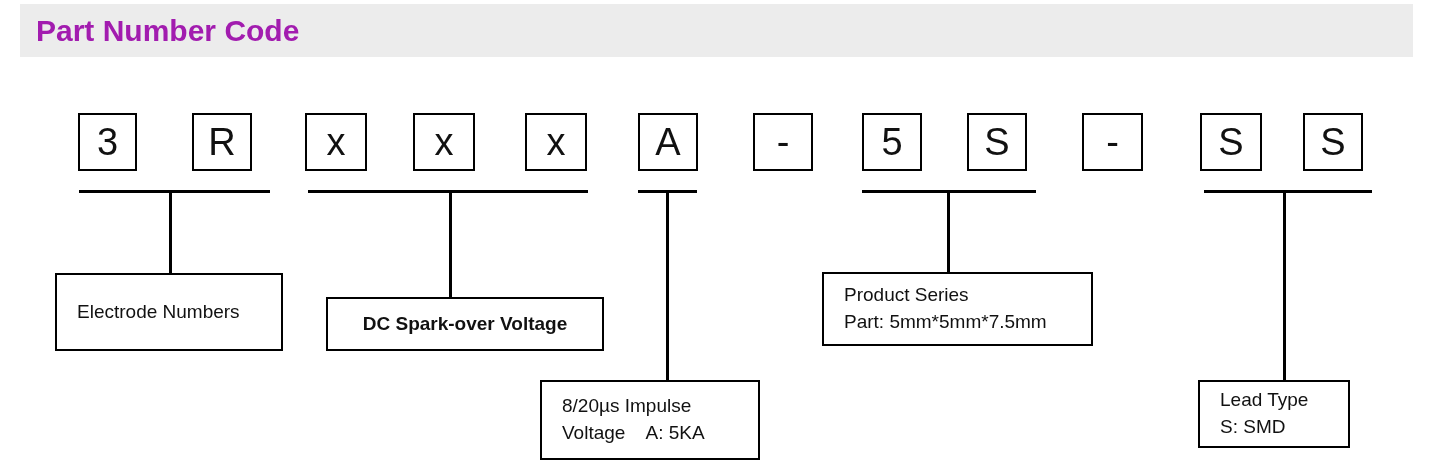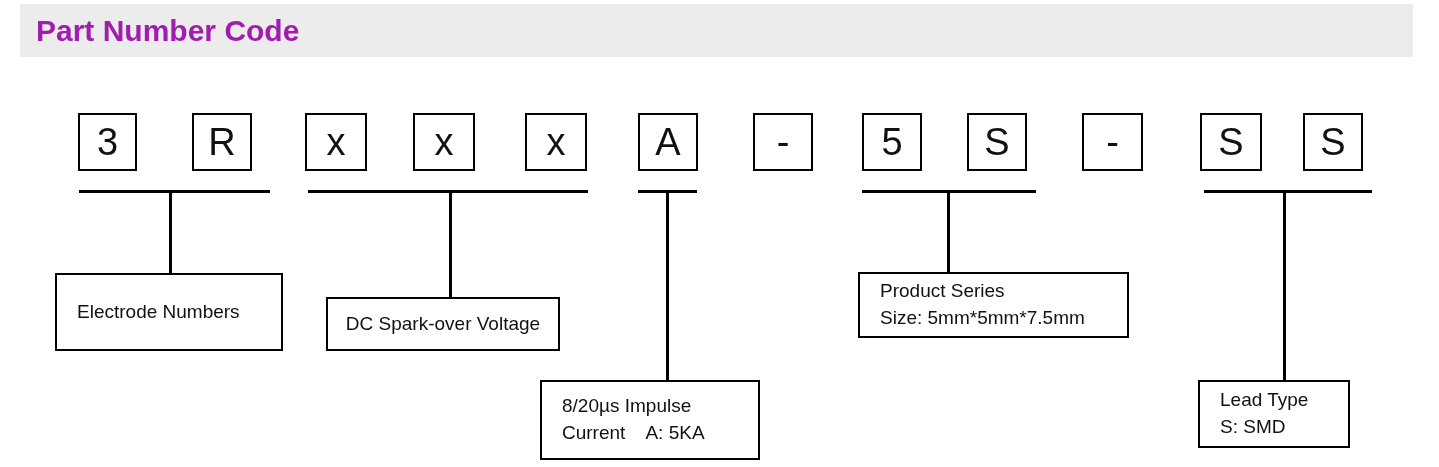--- a/index.html
+++ b/index.html
@@ -72,34 +72,34 @@
     <div class="char-box" style="left: 1082px; width: 61px;">-</div>
     <div class="char-box" style="left: 1200px; width: 62px;">S</div>
     <div class="char-box" style="left: 1303px; width: 60px;">S</div>
     <div class="hline" style="left: 79px; width: 191px;"></div>
     <div class="vline" style="left: 169px; top: 190px; height: 83px;"></div>
     <div class="label-box left" style="left: 55px; top: 273px; width: 228px; height: 78px;">
       <div class="label-line">Electrode Numbers</div>
     </div>
     <div class="hline" style="left: 308px; width: 280px;"></div>
     <div class="vline" style="left: 449px; top: 190px; height: 107px;"></div>
-    <div class="label-box center" style="left: 326px; top: 297px; width: 234px; height: 54px;">
+    <div class="label-box center" style="left: 326px; top: 297px; width: 278px; height: 54px; font-weight: bold;">
       <div class="label-line">DC Spark-over Voltage</div>
     </div>
     <div class="hline" style="left: 638px; width: 59px;"></div>
     <div class="vline" style="left: 666px; top: 190px; height: 190px;"></div>
     <div class="label-box left" style="left: 540px; top: 380px; width: 220px; height: 80px;">
       <div class="label-line">8/20µs Impulse</div>
-      <div class="label-line">Current    A: 5KA</div>
+      <div class="label-line">Voltage    A: 5KA</div>
     </div>
     <div class="hline" style="left: 862px; width: 174px;"></div>
     <div class="vline" style="left: 947px; top: 190px; height: 82px;"></div>
-    <div class="label-box left" style="left: 822px; top: 272px; width: 271px; height: 66px; margin-left: 36px;">
+    <div class="label-box left" style="left: 822px; top: 272px; width: 271px; height: 74px;">
       <div class="label-line">Product Series</div>
-      <div class="label-line">Size: 5mm*5mm*7.5mm</div>
+      <div class="label-line">Part: 5mm*5mm*7.5mm</div>
     </div>
     <div class="hline" style="left: 1204px; width: 168px;"></div>
     <div class="vline" style="left: 1283px; top: 190px; height: 190px;"></div>
     <div class="label-box left" style="left: 1198px; top: 380px; width: 152px; height: 68px;">
       <div class="label-line">Lead Type</div>
       <div class="label-line">S: SMD</div>
     </div>
   </div>
 
 </body></html>

